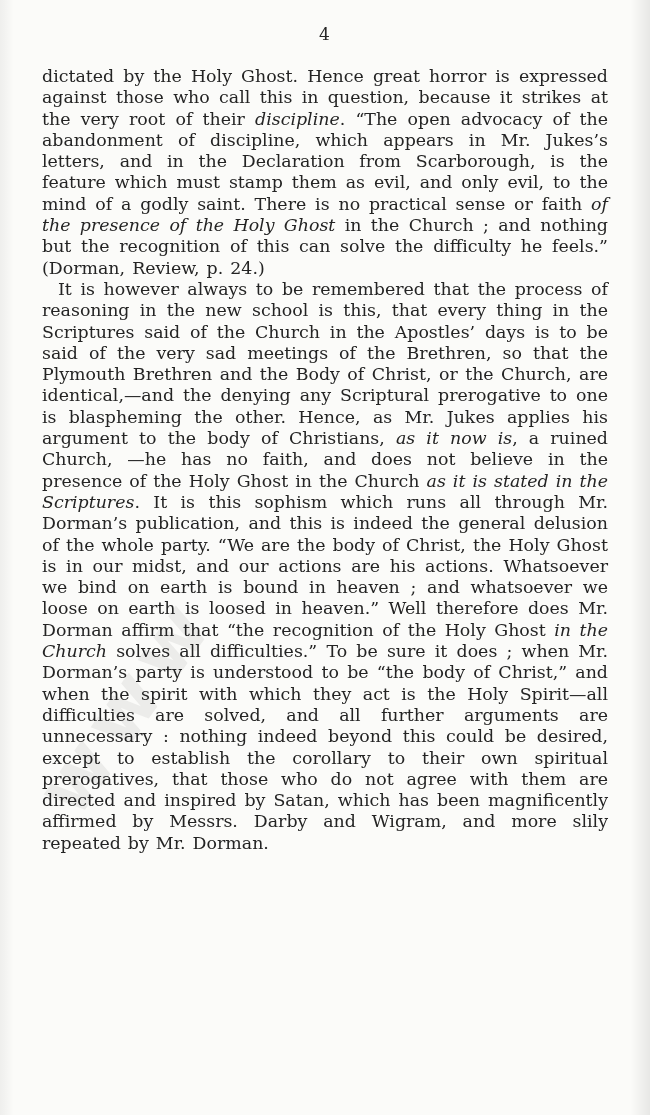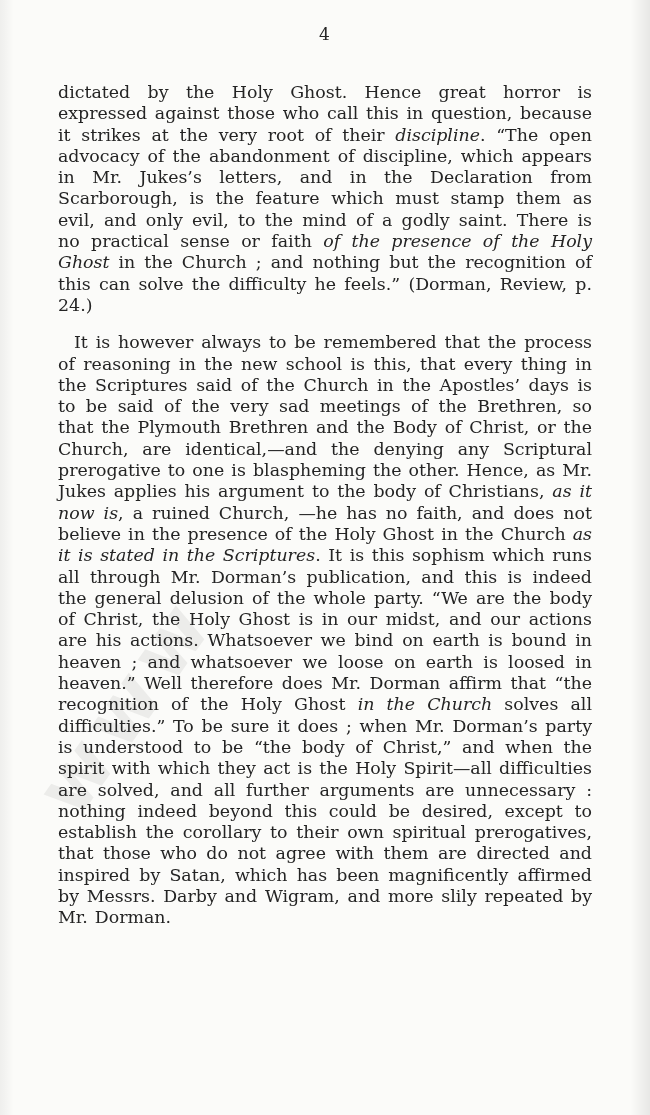--- a/index.html
+++ b/index.html
@@ -49,21 +49,21 @@
     top: 66px;
     left: 42px;
     right: 42px;
     font-size: 17.4px;
     line-height: 21.3px;
     text-align: justify;
     word-spacing: 1.5px;
     color: #242424;
   }
   .text-block p {
-    margin: 16px;
+    margin: 0;
     padding: 0;
   }
   .text-block p.indent {
     text-indent: 16px;
   }
   .italic {
     font-style: italic;
   }
   .watermark {
     position: absolute;

